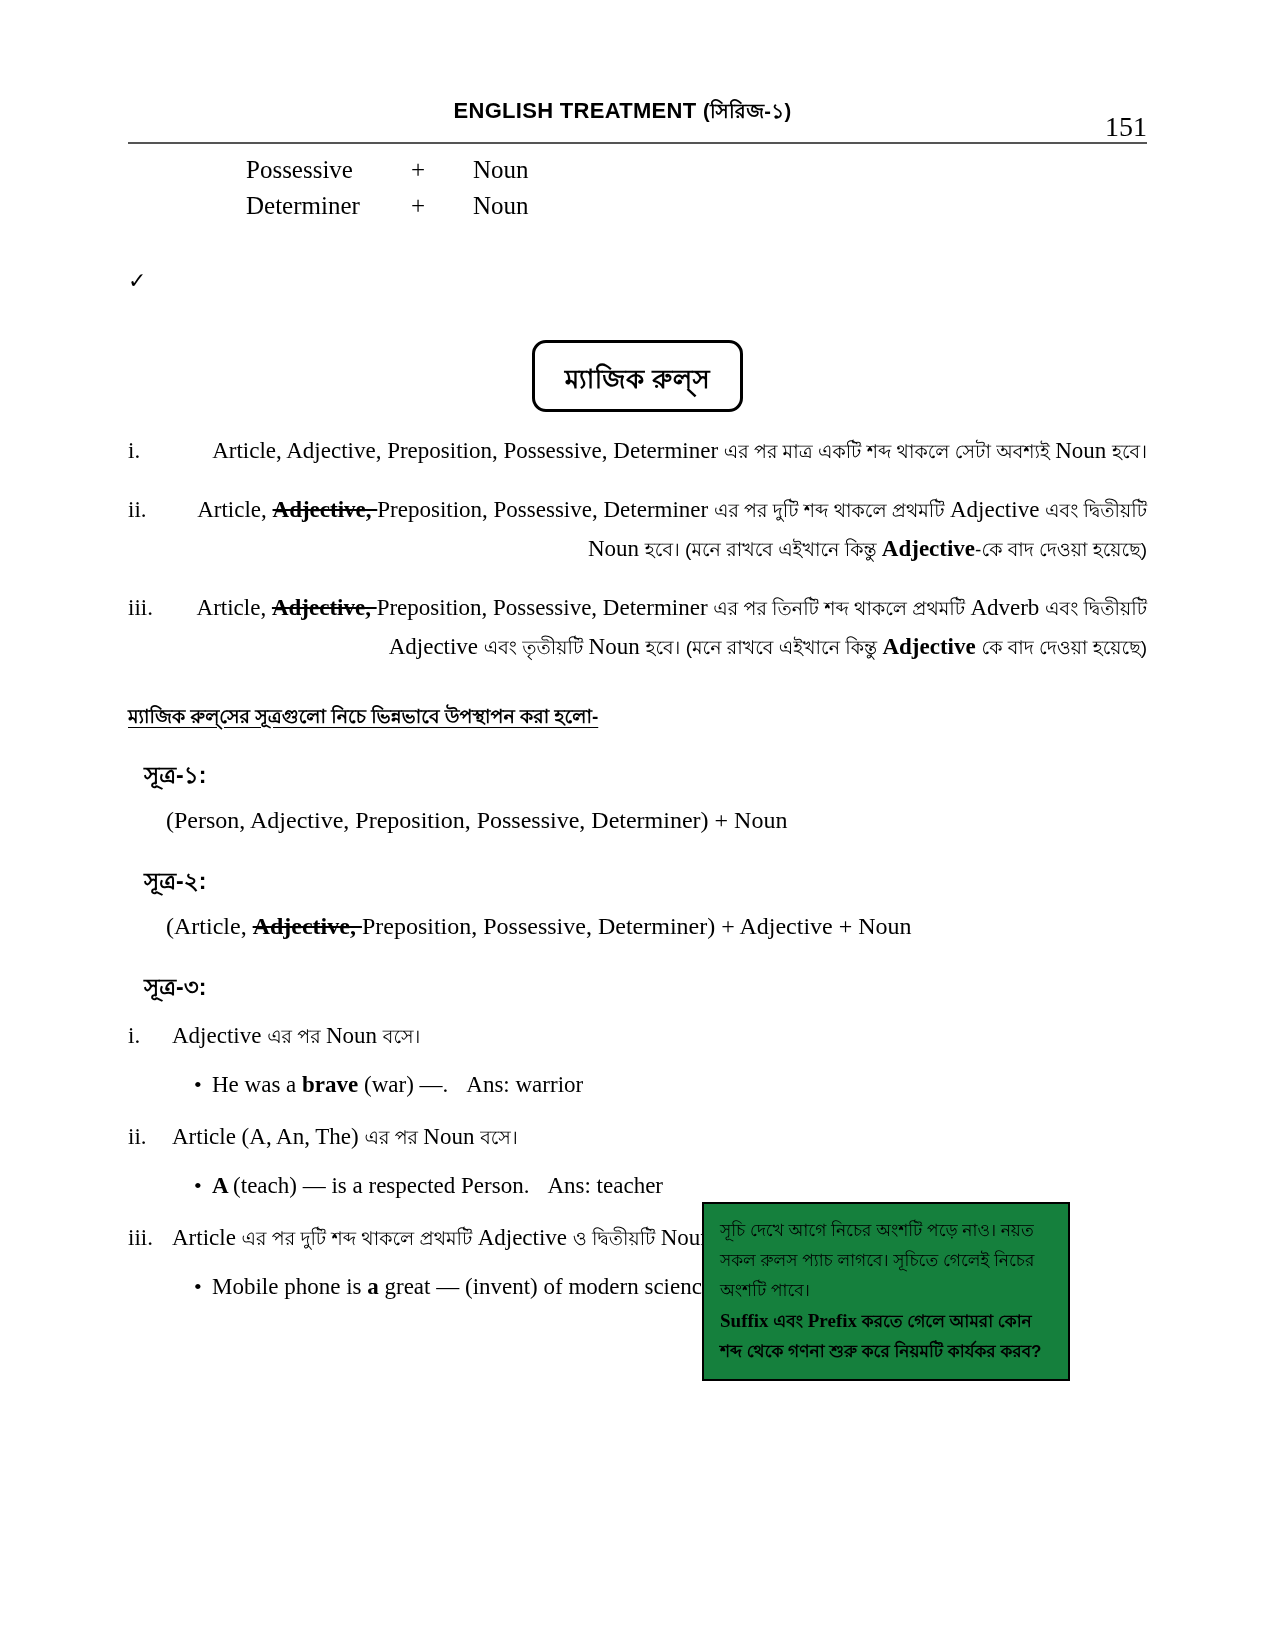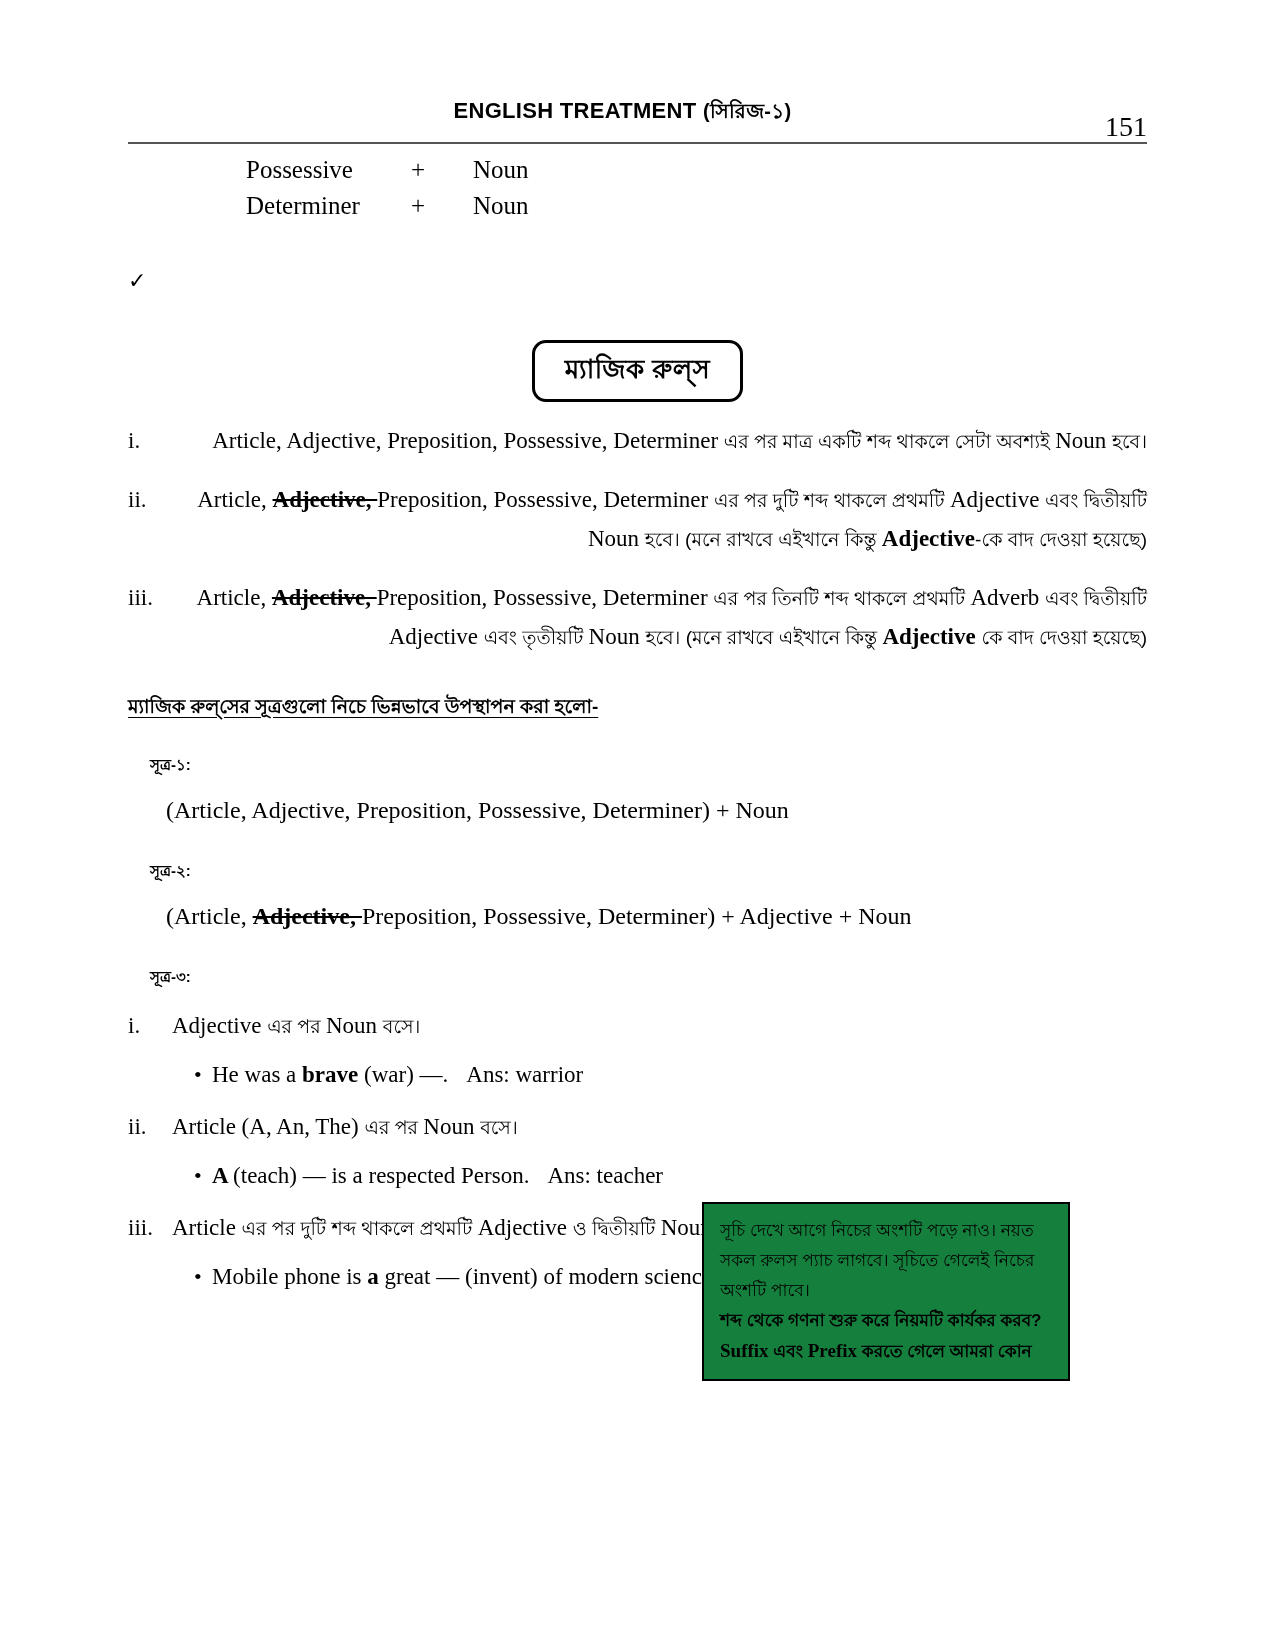--- a/index.html
+++ b/index.html
@@ -95,21 +95,21 @@
 
   
   .magic-wrap {
     margin-top: 44px;
     display: flex;
     justify-content: center;
   }
   .magic-box {
     border: 3px solid #000000;
     border-radius: 14px;
-    padding: 6px 30px 10px 30px;
+    padding: 16px 30px 10px 30px;
     font-family: "Liberation Sans", "DejaVu Sans", sans-serif;
     font-weight: bold;
     font-size: 26px;
     line-height: 40px;
     letter-spacing: 0.5px;
   }
 
   
   .section-heading {
     margin-top: 44px;
@@ -158,24 +158,24 @@
   }
   .strike-bold {
     font-weight: bold;
     text-decoration: line-through;
   }
   .b { font-weight: bold; }
 
   
   .sutra-label {
     margin-top: 30px;
-    margin-left: 22px;
-    font-family: "Liberation Sans", "DejaVu Sans", sans-serif;
-    font-weight: bold;
-    font-size: 15px;
+    margin-left: 16px;
+    font-family: "Liberation Sans", "DejaVu Sans", sans-serif;
+    font-weight: bold;
+    font-size: 23px;
     line-height: 28px;
   }
   .sutra-body {
     margin-top: 14px;
     margin-left: 38px;
     font-size: 24px;
     line-height: 34px;
   }
 
   
@@ -288,21 +288,21 @@
         <div class="rule-item">
           <div class="rule-num">iii.</div>
           <div class="rule-body"><span>Article, </span><span class="strike-bold">Adjective, </span><span>Preposition, Possessive, Determiner </span><span class="bn">এর পর তিনটি শব্দ থাকলে প্রথমটি </span><span>Adverb </span><span class="bn">এবং দ্বিতীয়টি </span><span>Adjective </span><span class="bn">এবং তৃতীয়টি </span><span>Noun </span><span class="bn">হবে। (মনে রাখবে এইখানে কিন্তু </span><span class="b">Adjective </span><span class="bn">কে বাদ দেওয়া হয়েছে)</span></div>
         </div>
       </div>
 
     <div class="sub-heading">ম্যাজিক রুল্‌সের সূত্রগুলো নিচে ভিন্নভাবে উপস্থাপন করা হলো-</div>
 
     <div id="sutra-list">
         <div class="sutra-label">সূত্র-১:</div>
-        <div class="sutra-body"><span>(Article, Adjective, Preposition, Possessive, Determiner) + Noun</span></div>
+        <div class="sutra-body"><span>(Person, Adjective, Preposition, Possessive, Determiner) + Noun</span></div>
         <div class="sutra-label">সূত্র-২:</div>
         <div class="sutra-body"><span>(Article, </span><span class="strike-bold">Adjective, </span><span>Preposition, Possessive, Determiner) + Adjective + Noun</span></div>
         <div class="sutra-label">সূত্র-৩:</div>
       </div>
 
 
     <div class="examples-area">
       <div id="examples-list">
           <div class="example-item">
             <div class="ex-num">i.</div>
@@ -331,18 +331,18 @@
         </div>
     </div>
 
   </div>
 
   <div class="note-box">
     <div id="note-lines">
         <div class="note-line"><span>সূচি দেখে আগে নিচের অংশটি পড়ে নাও। নয়ত</span></div>
         <div class="note-line"><span>সকল রুলস প্যাচ লাগবে। সূচিতে গেলেই নিচের</span></div>
         <div class="note-line"><span>অংশটি পাবে।</span></div>
+        <div class="note-line bold"><span class="en">Suffix </span><span>এবং </span><span class="en">Prefix </span><span>করতে গেলে আমরা কোন</span></div>
         <div class="note-line bold"><span>শব্দ থেকে গণনা শুরু করে নিয়মটি কার্যকর করব?</span></div>
-        <div class="note-line bold"><span class="en">Suffix </span><span>এবং </span><span class="en">Prefix </span><span>করতে গেলে আমরা কোন</span></div>
       </div>
   </div>
 
 </div>
 
 </body></html>

